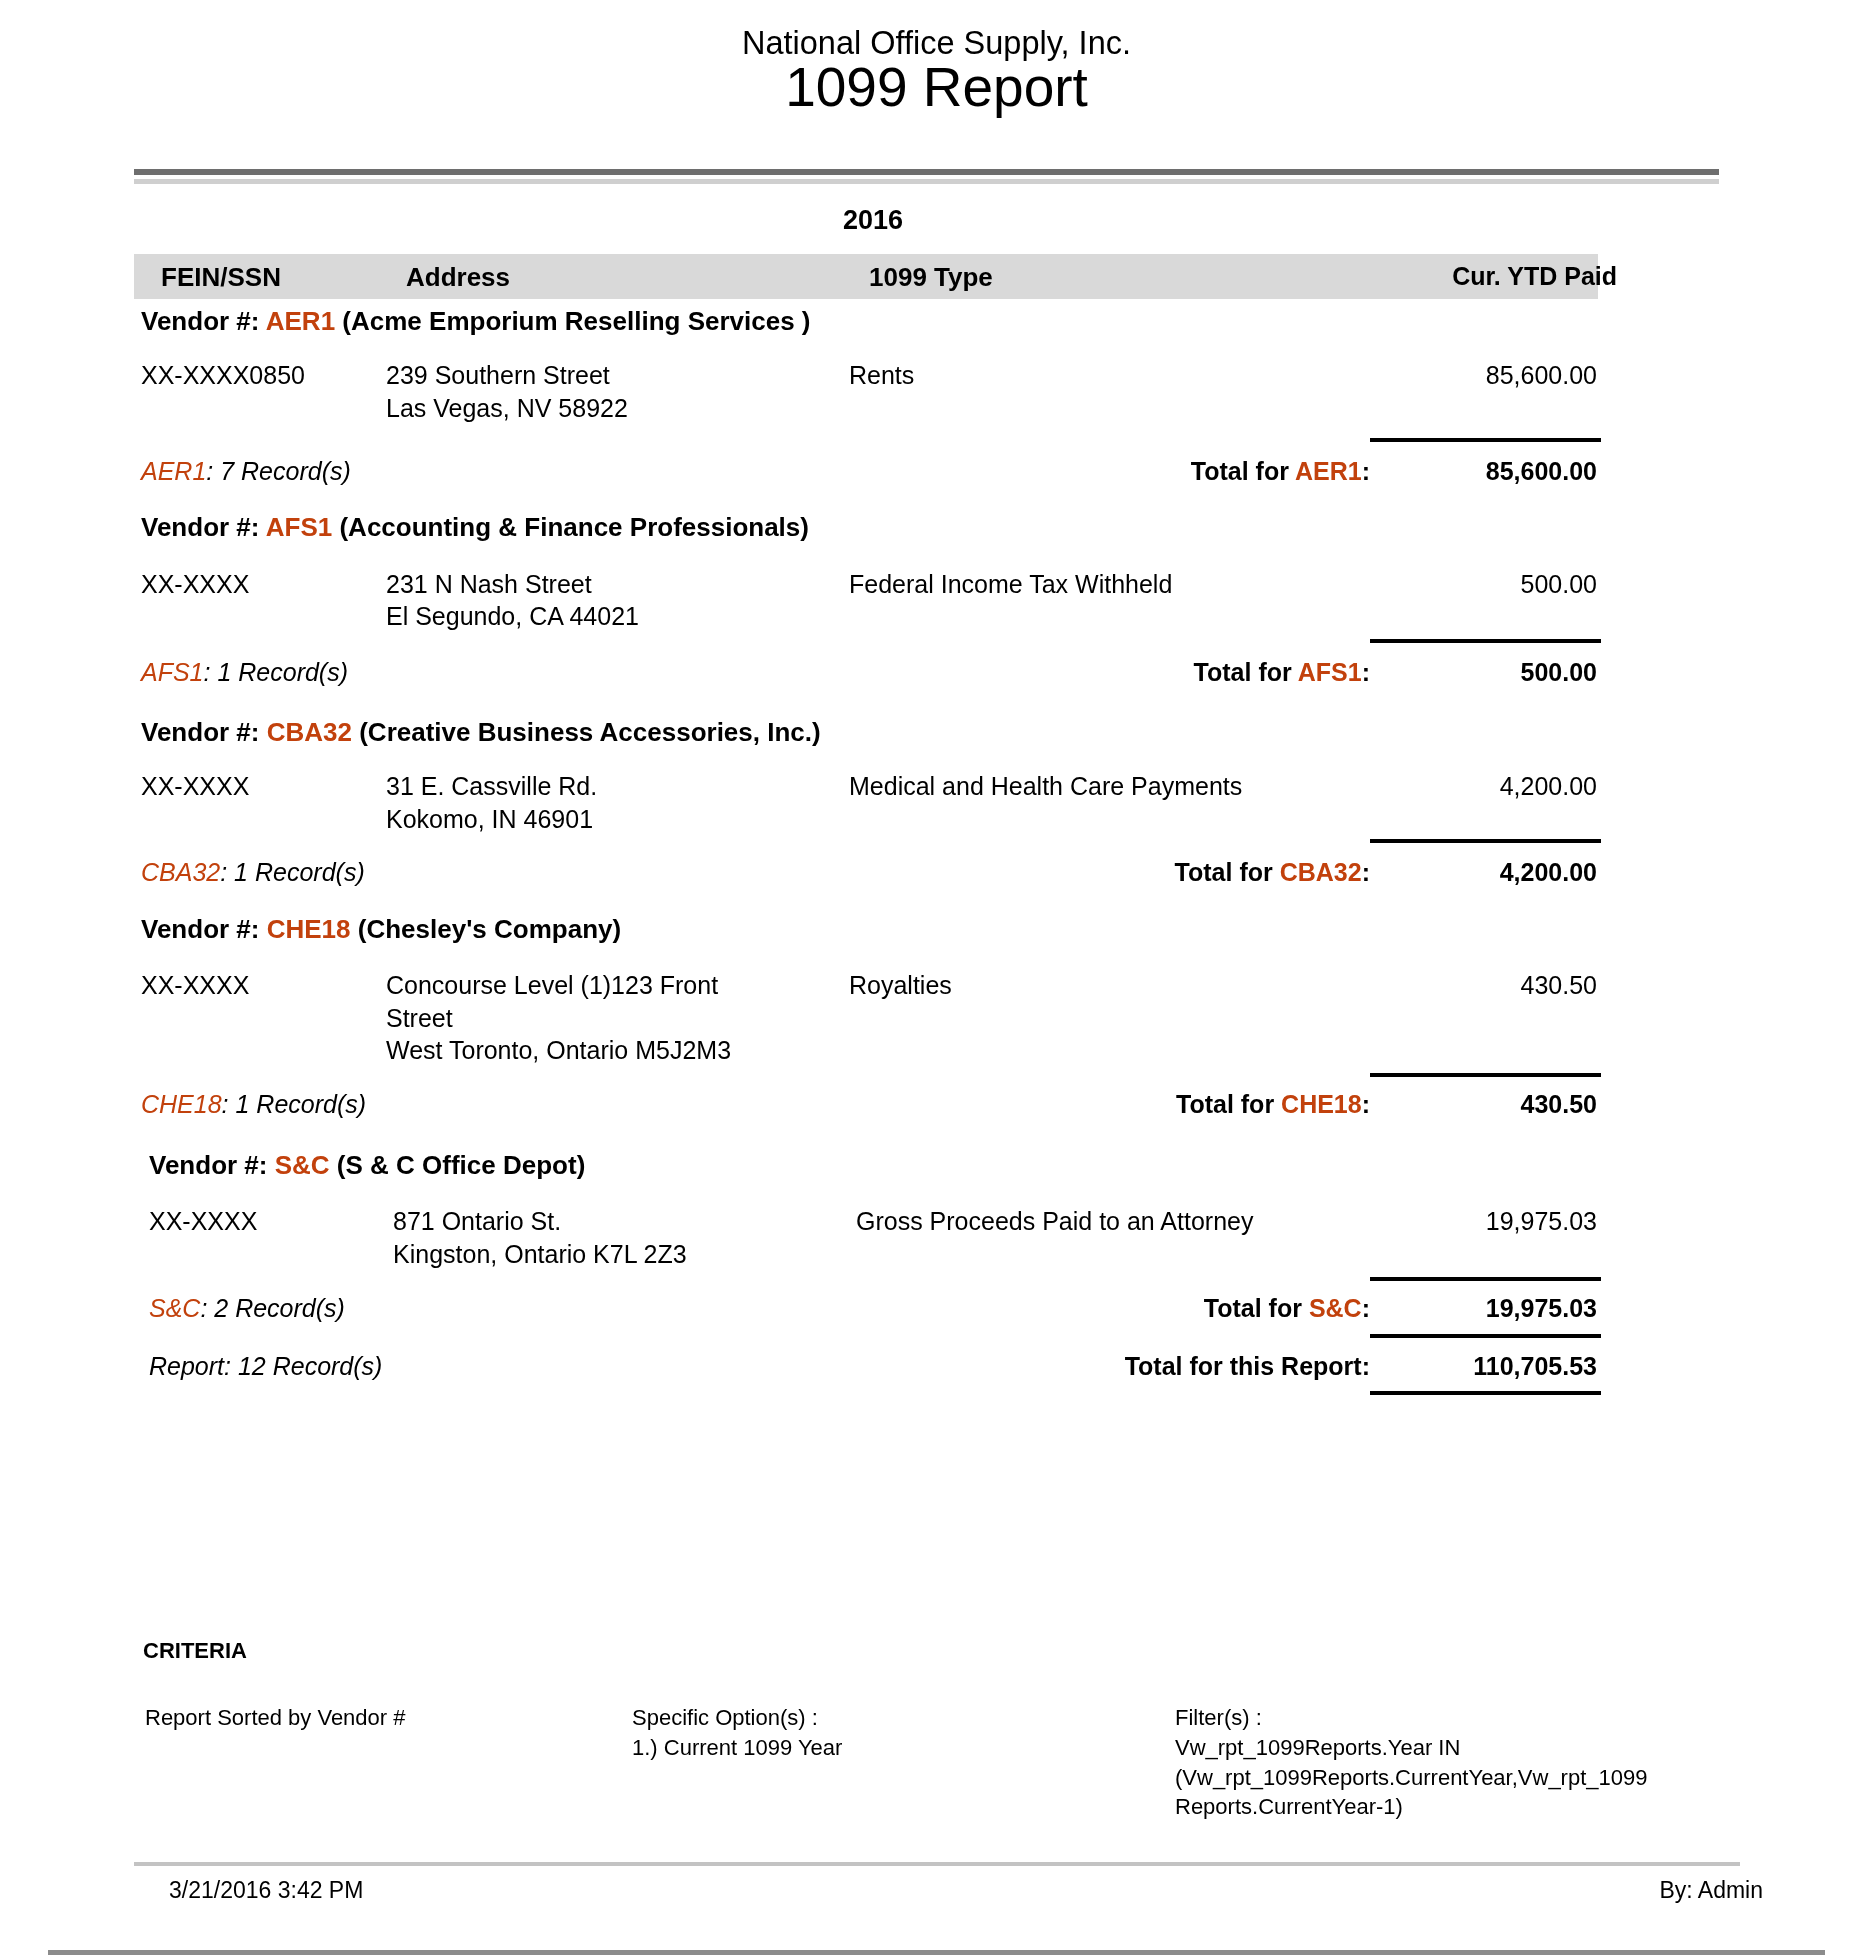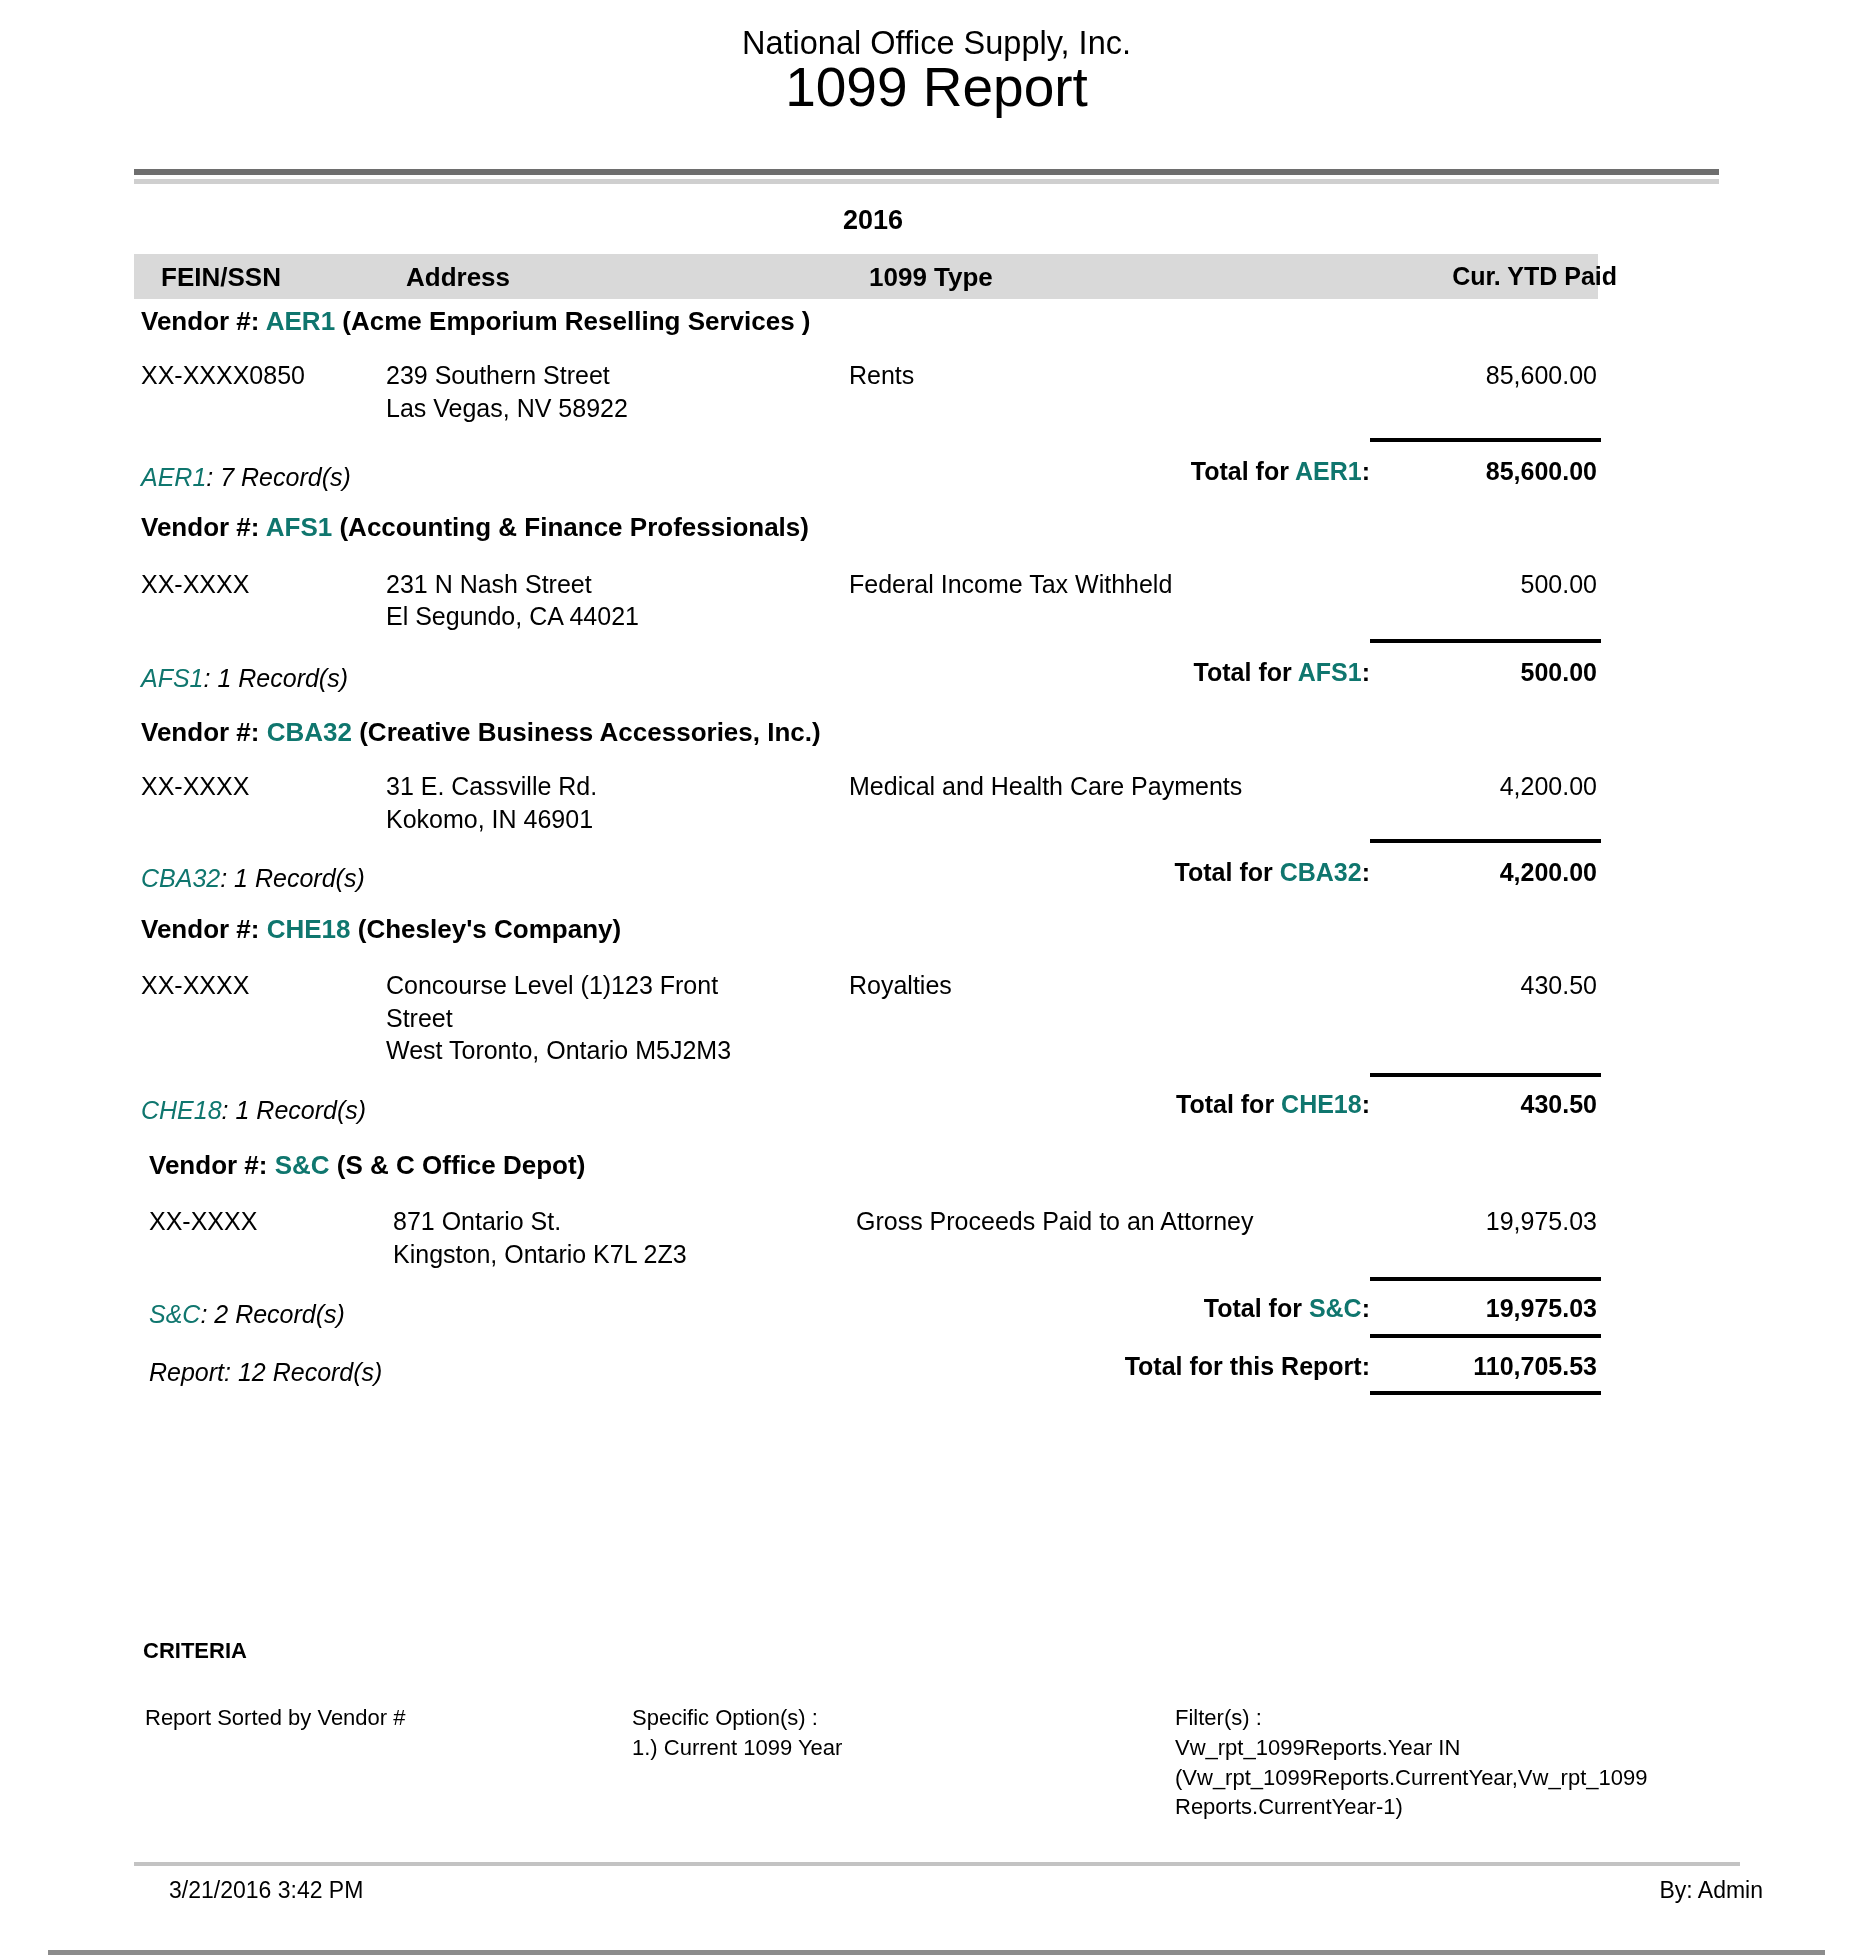--- a/index.html
+++ b/index.html
@@ -17,22 +17,22 @@
   .company{top:25px;font-size:32.5px;}
   .rtitle{top:55px;font-size:55px;}
   .rule{position:absolute;left:134px;width:1585px;}
   .rule-dark{top:169px;height:5.7px;background:#6e6e6e;}
   .rule-light{top:179px;height:4.8px;background:#cfcfcf;}
   .year{left:843px;top:205px;font-size:27px;font-weight:bold;}
   .band{position:absolute;left:134px;top:254px;width:1464px;height:45px;background:#d9d9d9;}
   .colhead{top:262px;font-size:26px;font-weight:bold;text-decoration-thickness:2.9px;text-underline-offset:4.8px;margin-left:20px;}
   .body-cell{font-size:25px;}
   .vhead{font-size:26px;font-weight:bold;}
-  .blue{color:#0f766e;}
-  .ital{font-style:italic;font-size:25px;margin-top:6px;}
+  .blue{color:#c2410c;}
+  .ital{font-style:italic;font-size:25px;}
   .amount{text-align:right;width:287px;left:1310px;font-size:25px;}
   .amt-b{font-weight:bold;}
   .tlabel{text-align:right;width:344px;left:1026px;font-size:25px;font-weight:bold;}
   .oline{position:absolute;left:1370px;width:231px;height:3.8px;background:#000000;}
   .crit{font-size:22px;}
   .foot-sep{position:absolute;left:134px;top:1862px;width:1606px;height:3.8px;background:#c3c3c3;}
   .foot{font-size:23px;top:1877px;margin-left:28px;}
   .page-edge{position:absolute;left:48px;top:1950px;width:1777px;height:4.8px;background:#8c8c8c;}
 </style>
 </head>

